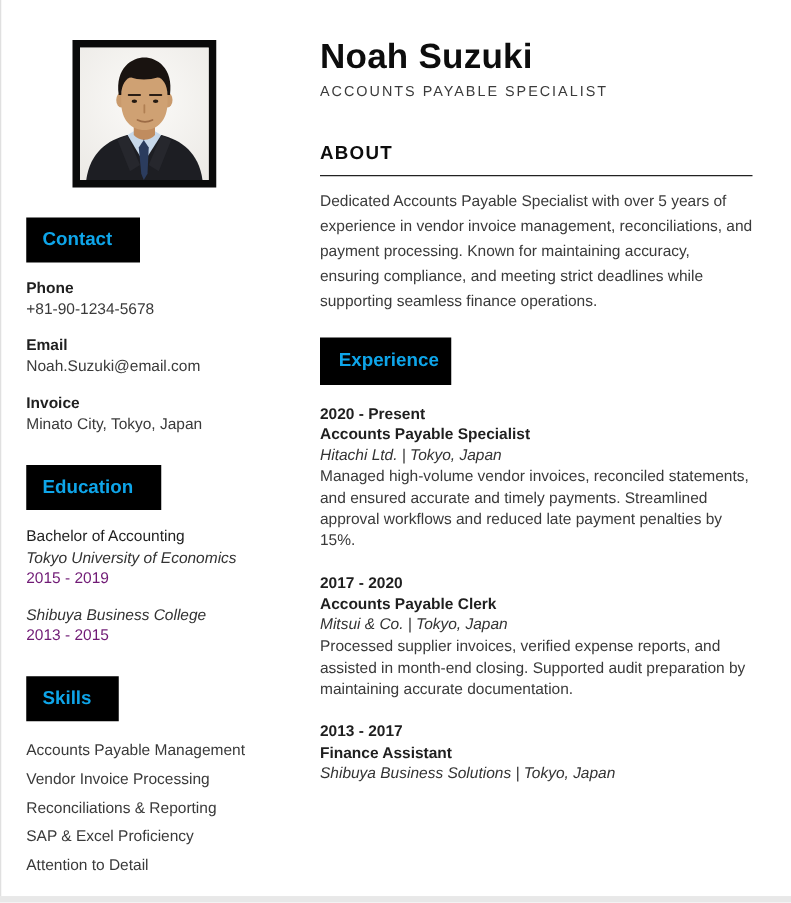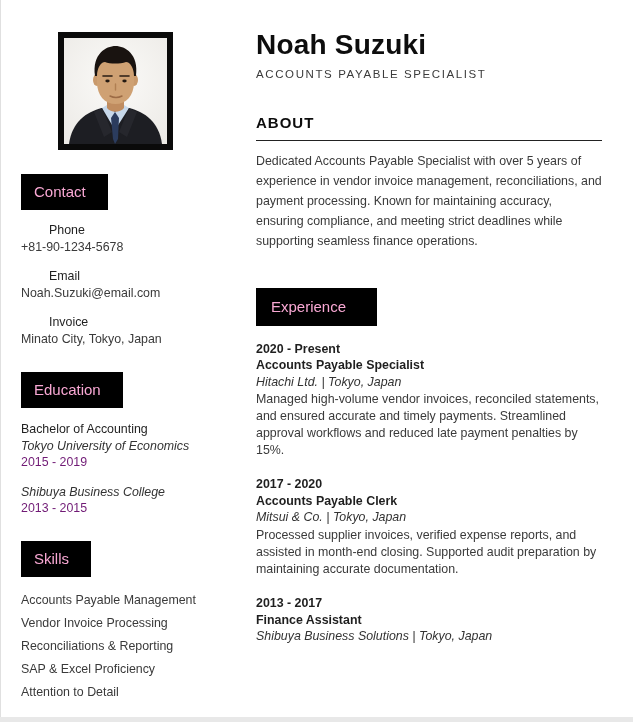--- a/index.html
+++ b/index.html
@@ -31,33 +31,32 @@
     width: 103px;
     height: 106px;
     border: 6px solid #0a0a0a;
     margin-left: 37px;
     background: #f6f4f1;
     overflow: hidden;
   }
   .black-header {
     display: inline-block;
     background: #000000;
-    color: #f9a8d4;
+    color: #0ea5e9;
     font-size: 15px;
-    font-weight: 400;
+    font-weight: 700;
     padding: 9px 22px 10px 13px;
     margin-top: 24px;
   }
   .contact-group { margin-top: 12px; }
   .contact-group .label {
     font-size: 12.4px;
-    font-weight: 400;
+    font-weight: 700;
     color: #1f1f1f;
     line-height: 17px;
-    margin-left: 28px;
   }
   .contact-group .value {
     font-size: 12.4px;
     color: #3a3a3a;
     line-height: 17px;
   }
   .edu-item { margin-top: 13px; }
   .edu-item .degree {
     font-size: 12.4px;
     font-weight: 400;
@@ -115,22 +114,22 @@
     width: 100%;
     height: 0;
   }
   .about-text {
     margin: 10px 0 0 0;
     font-size: 12.4px;
     line-height: 20px;
     color: #3a3a3a;
   }
   .black-header.exp {
-    margin-top: 37px;
-    padding: 10px 31px 11px 15px;
+    margin-top: 19px;
+    padding: 10px 10px 11px 15px;
   }
   .jobs { margin-top: 15px; }
   .job { margin-bottom: 18px; }
   .job .dates {
     font-size: 12.4px;
     font-weight: 700;
     line-height: 16.5px;
     color: #1f1f1f;
   }
   .job .role {

